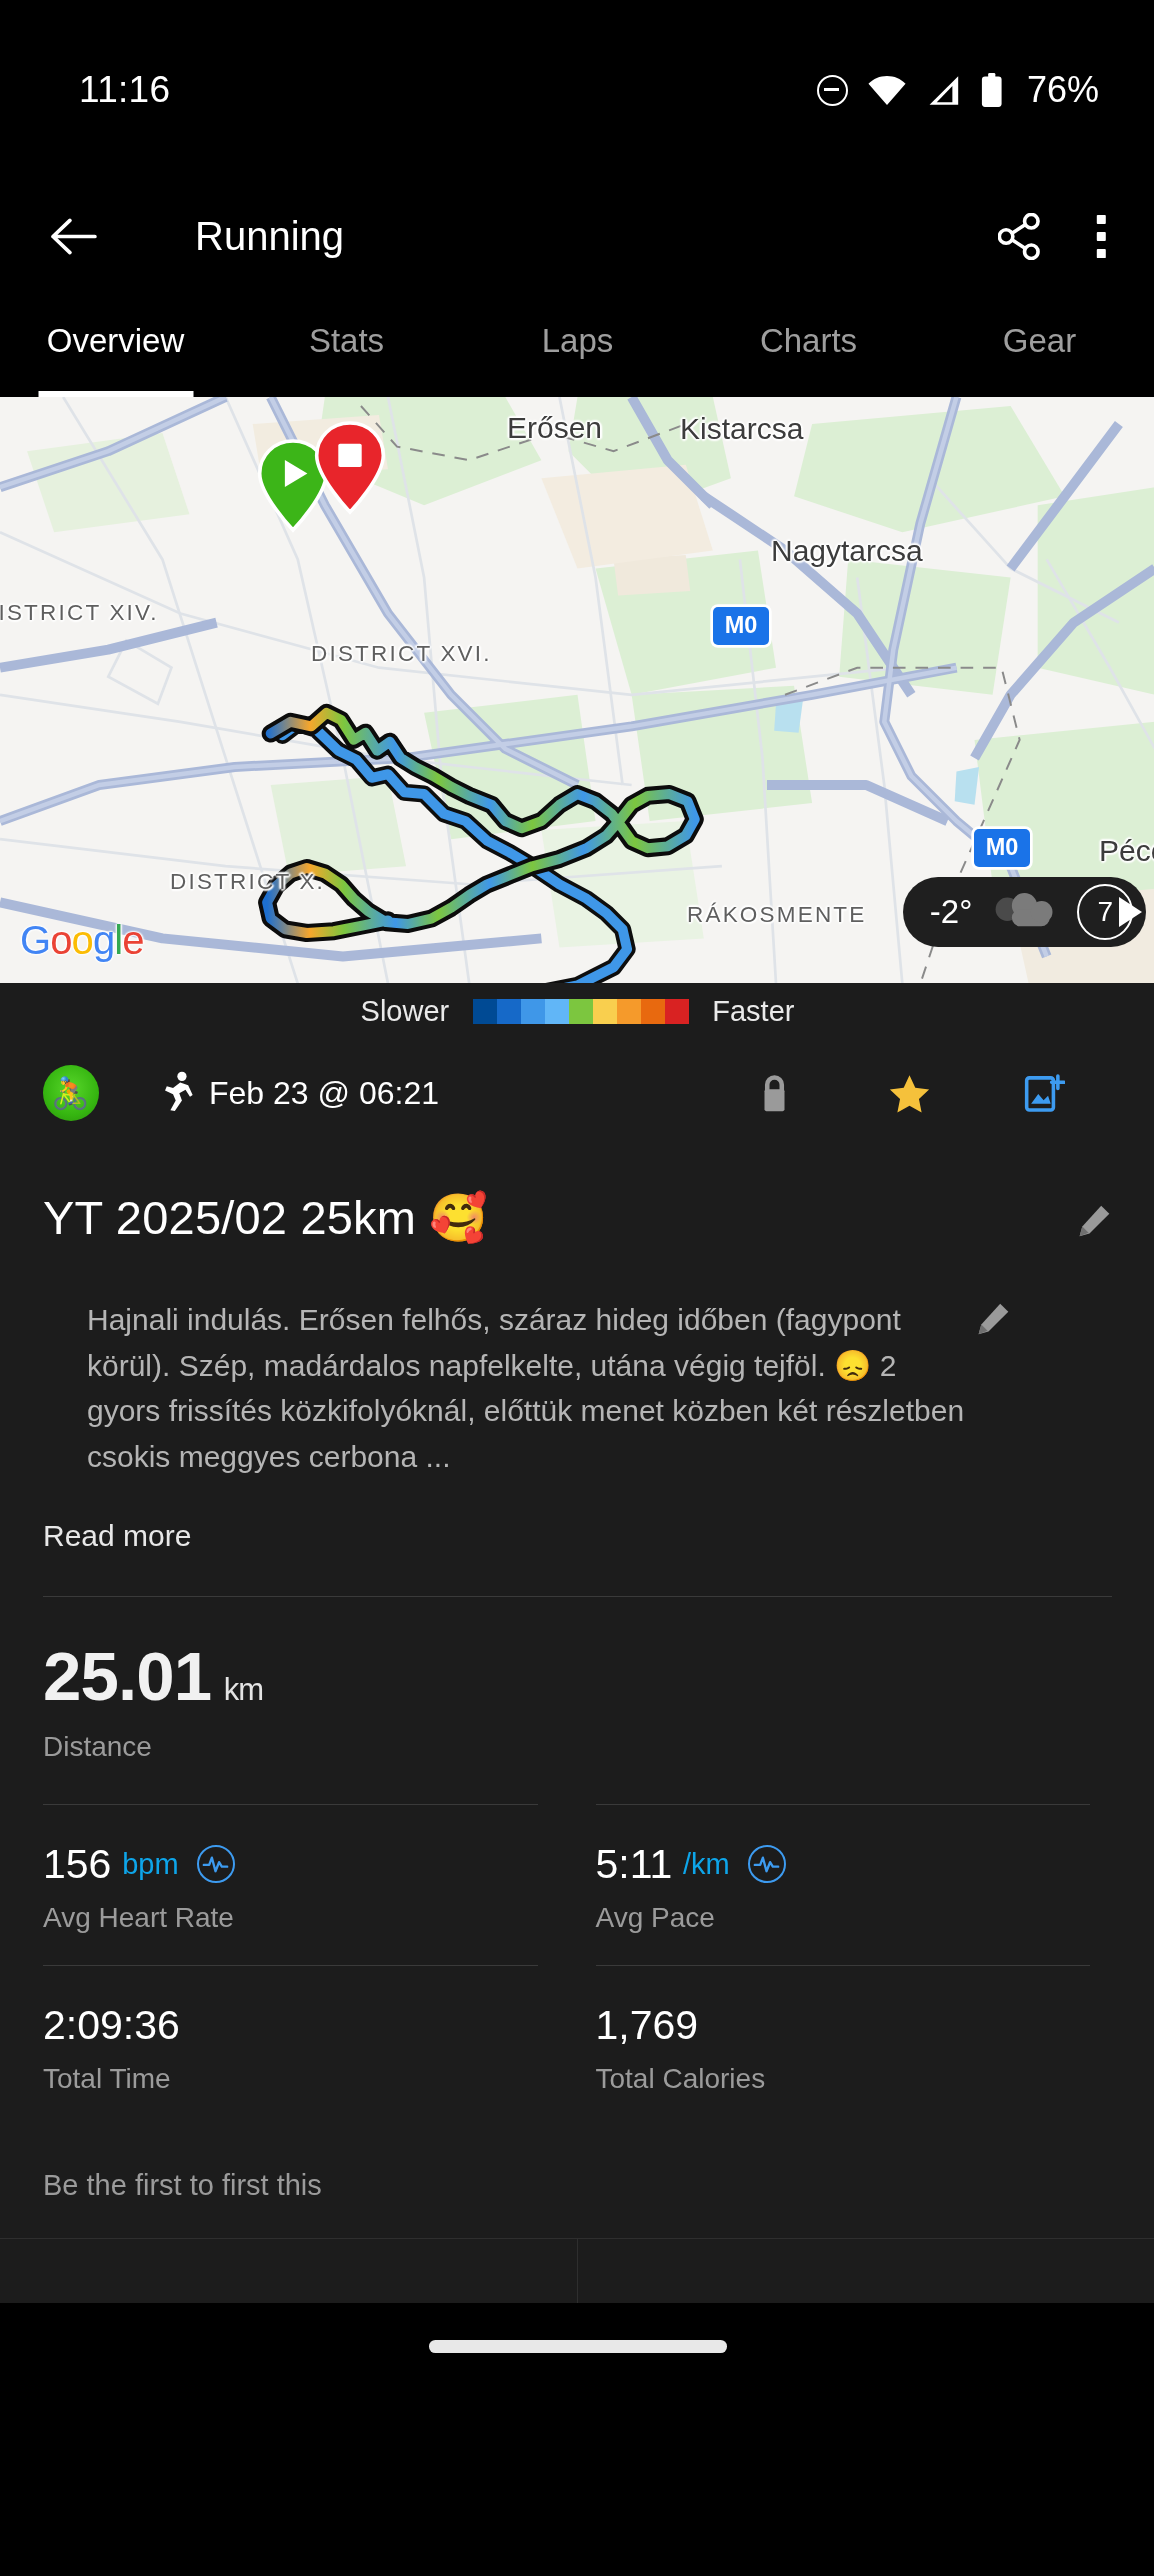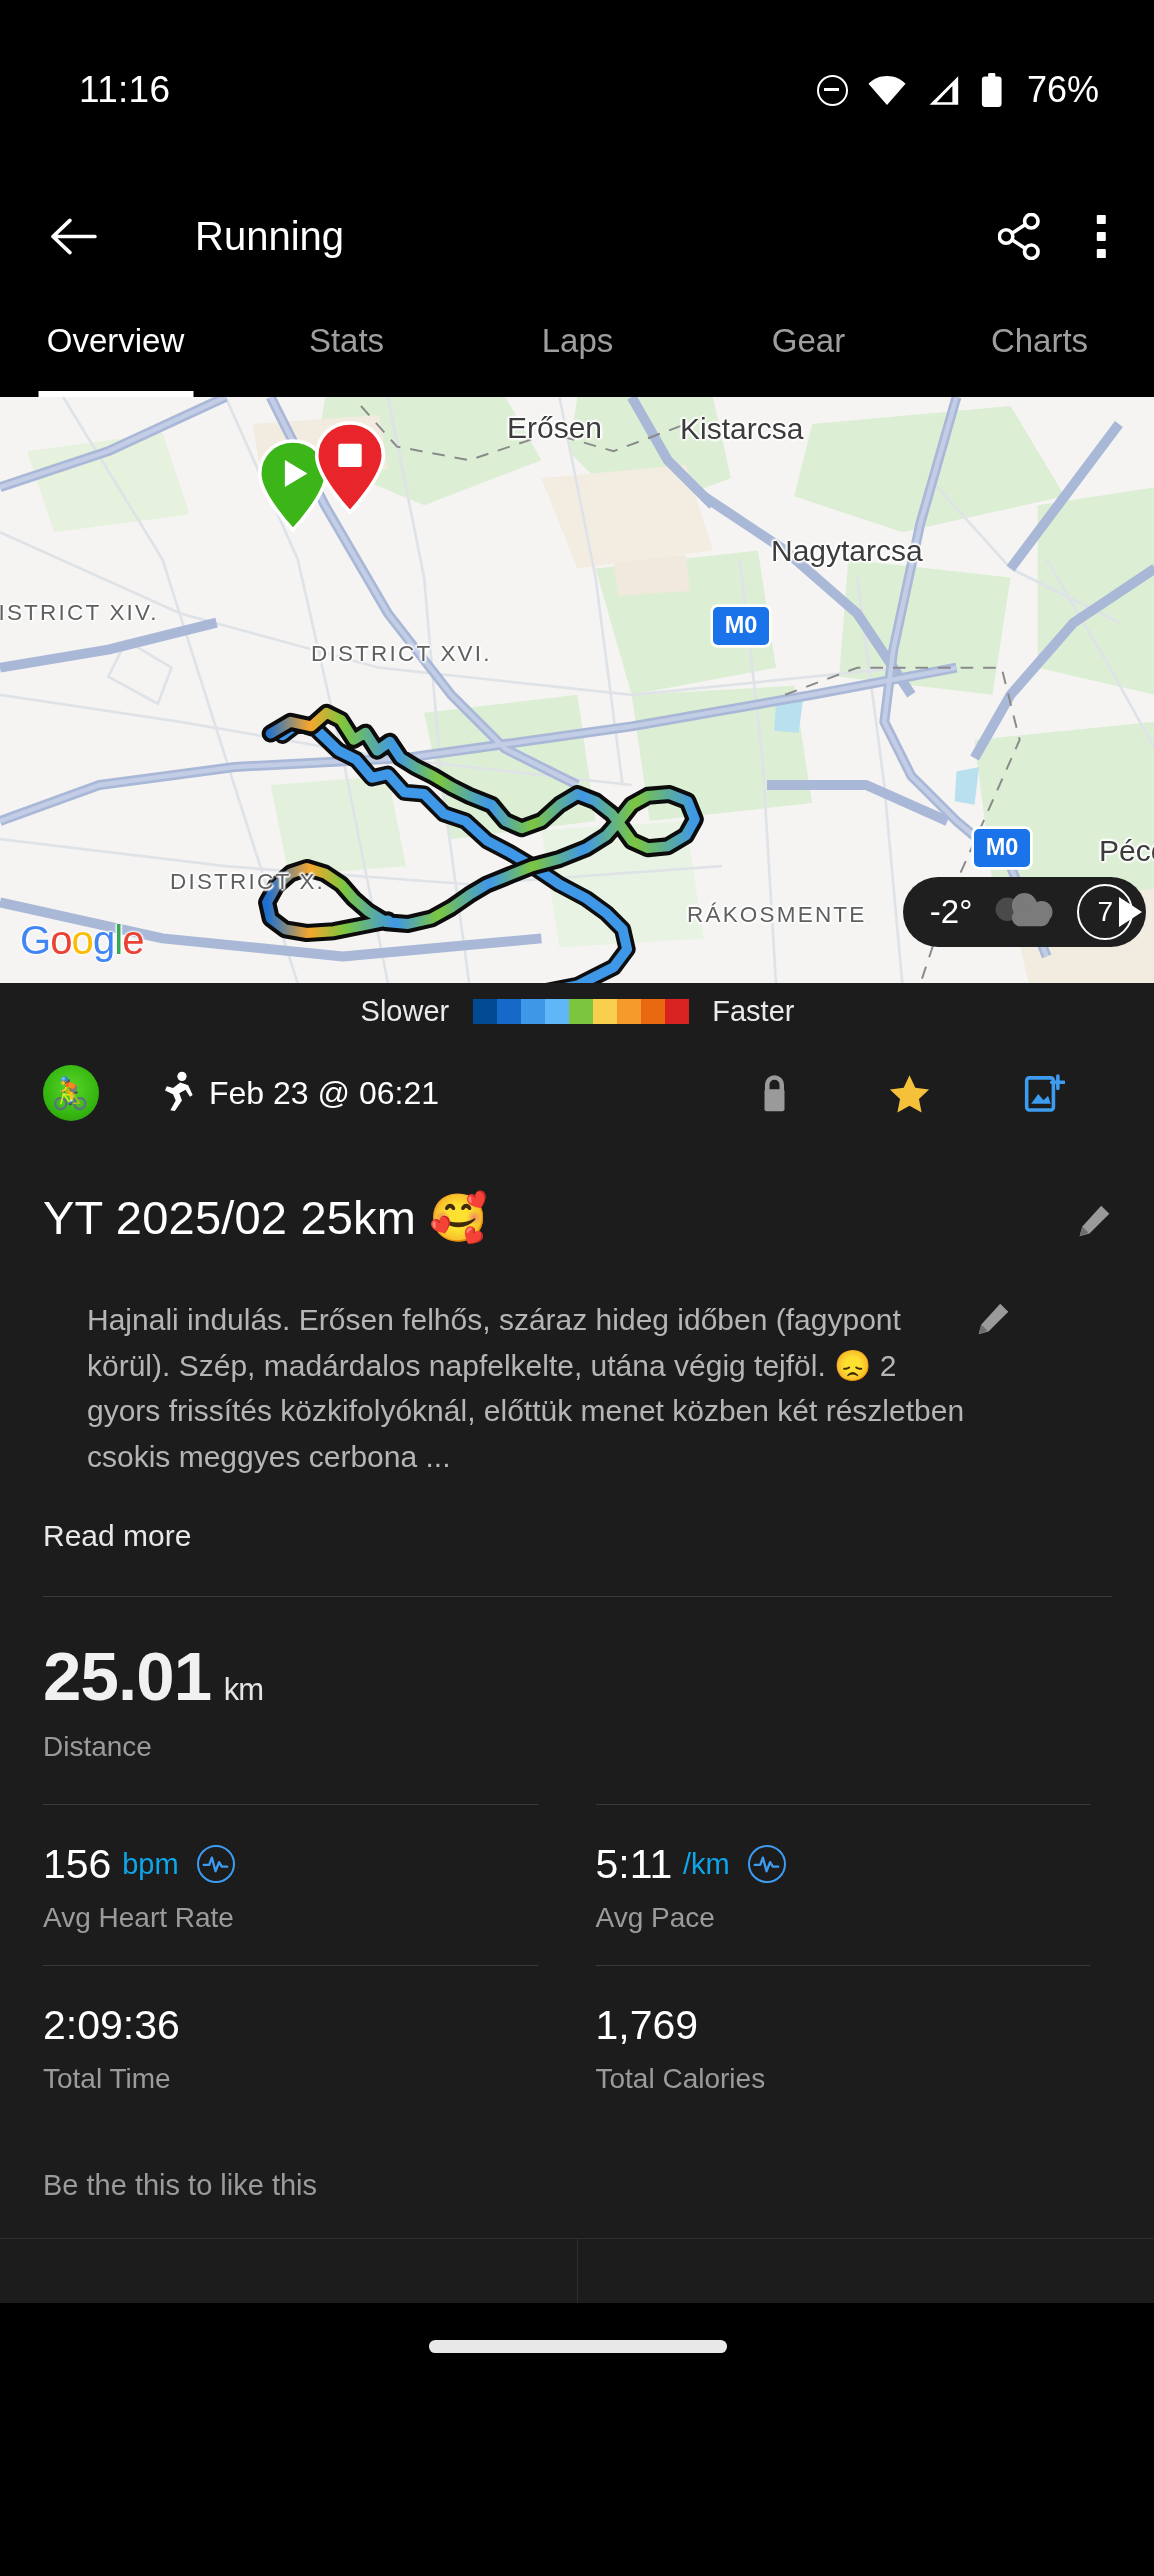--- a/index.html
+++ b/index.html
@@ -229,22 +229,22 @@
         <rect x="2" y="40" width="10" height="10" rx="1" fill="#fff"></rect>
       </svg>
     </div>
   </div>
 </div>
 
 <div class="tabs">
   <div class="tab active">Overview</div>
   <div class="tab">Stats</div>
   <div class="tab">Laps</div>
+  <div class="tab">Charts</div>
   <div class="tab">Gear</div>
-  <div class="tab">Charts</div>
 </div>
 
 <div class="map-wrap">
   <svg class="map-canvas" viewBox="0 0 1280 650" preserveAspectRatio="none">
     <rect width="1280" height="650" fill="#f5f4f2"></rect>
 
     <path d="M360 0 L560 0 L600 70 L470 120 L350 70 Z" fill="#dcefd4"></path>
     <path d="M640 0 L790 0 L810 90 L700 130 L630 60 Z" fill="#dcefd4"></path>
     <path d="M900 30 L1120 10 L1180 110 L1000 150 L880 110 Z" fill="#dcefd4"></path>
     <path d="M1150 120 L1280 100 L1280 330 L1150 300 Z" fill="#dcefd4"></path>
@@ -529,21 +529,21 @@
       <div class="stat-cell">
         <div class="stat-value">
           <span>1,769</span>
         </div>
         <div class="stat-label">Total Calories</div>
       </div>
     </div>
   </div>
 
   <div class="like-row">
-    <div class="like-text">Be the this to like this</div>
+    <div class="like-text">Be the first to first this</div>
   </div>
 </div>
 
 <div class="bottom-strip">
   <div></div>
   <div></div>
 </div>
 
 <div class="navbar">
   <div class="nav-pill"></div>

